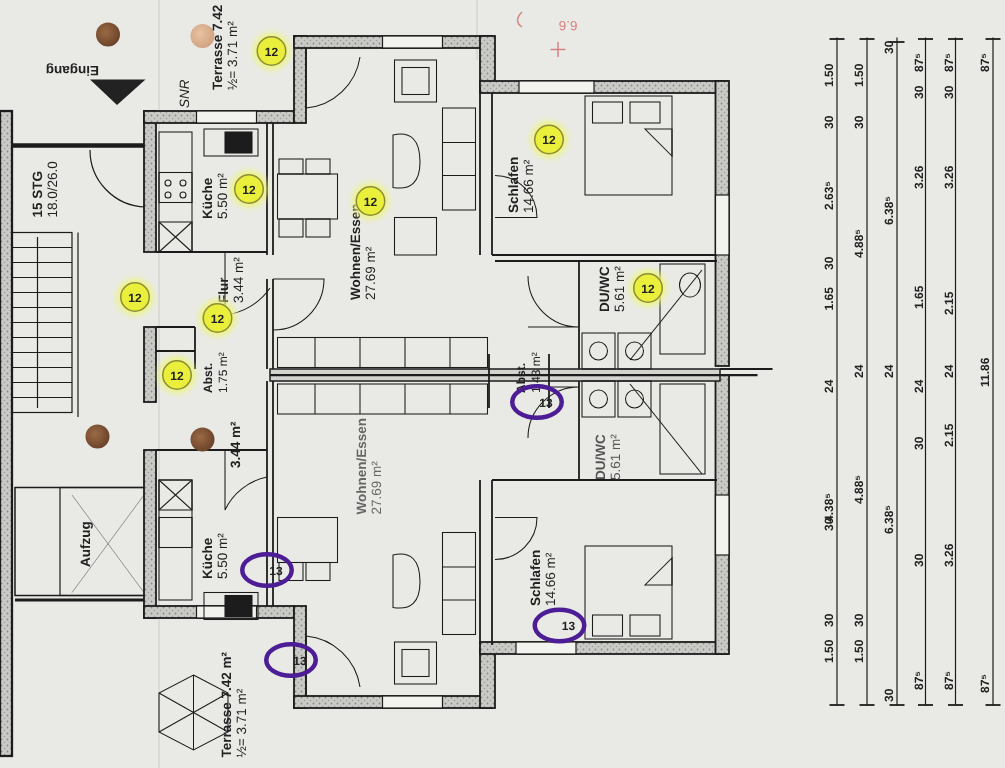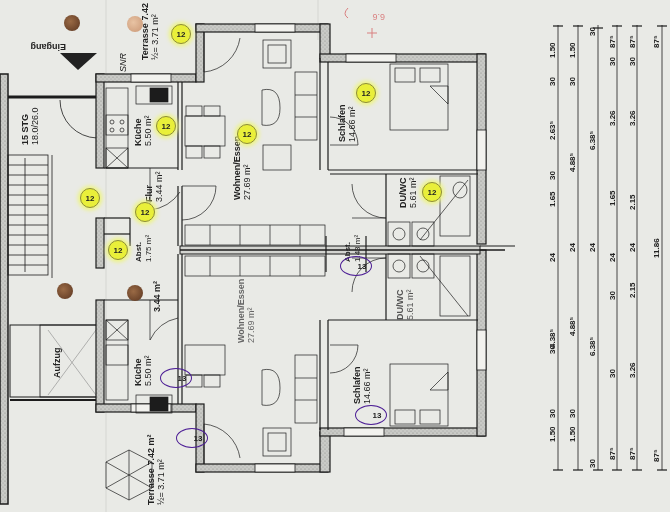--- a/index.html
+++ b/index.html
@@ -4,21 +4,21 @@
 <style>
   html,body{margin:0;padding:0;}
   body{width:670px;height:512px;overflow:hidden;background:#e9eae6;font-family:"Liberation Sans",sans-serif;position:relative;}
   #plan{position:absolute;left:0;top:0;width:670px;height:512px;}
   .lbl{position:absolute;transform-origin:0 0;transform:rotate(-90deg);font-family:"Liberation Sans Narrow","Liberation Sans",sans-serif;font-size:9px;line-height:10px;color:#222;white-space:nowrap;font-weight:bold;}
   .lbl.sm{font-size:8px;}
   .lbl .l2{display:block;font-weight:normal;}
   .dim{position:absolute;transform-origin:0 0;transform:rotate(-90deg);font-size:8px;color:#222;white-space:nowrap;font-weight:bold;}
   .badge{position:absolute;width:18px;height:18px;border-radius:50%;display:flex;align-items:center;justify-content:center;font-size:8px;font-weight:bold;color:#222;}
   .badge.y{background:#e9ef3a;box-shadow:0 0 4px 2px #eef57a;border:1px solid #8c8c3a;}
-  .badge.o{border:1px solid #4c1d95;background:transparent;padding-left:12px;}
+  .badge.o{border:3px solid #4c1d95;background:transparent;padding-left:12px;}
   .pin{position:absolute;width:16px;height:16px;border-radius:50%;background:radial-gradient(circle at 40% 40%,#9a6a45,#5a3520);}
   .pin.light{background:radial-gradient(circle at 40% 40%,#e8c3a3,#c99674);}
 </style>
 </head>
 <body>
 
 <svg id="plan" viewBox="0 0 670 512" xmlns="http://www.w3.org/2000/svg">
   <defs>
     <pattern id="hatch" width="4" height="4" patternUnits="userSpaceOnUse">
       <rect width="4" height="4" fill="#c9cac6"></rect>

